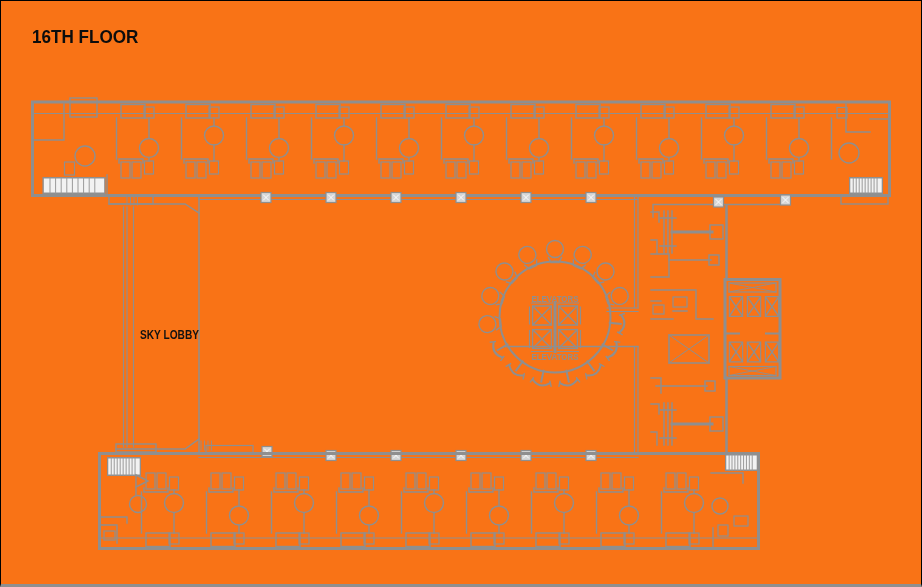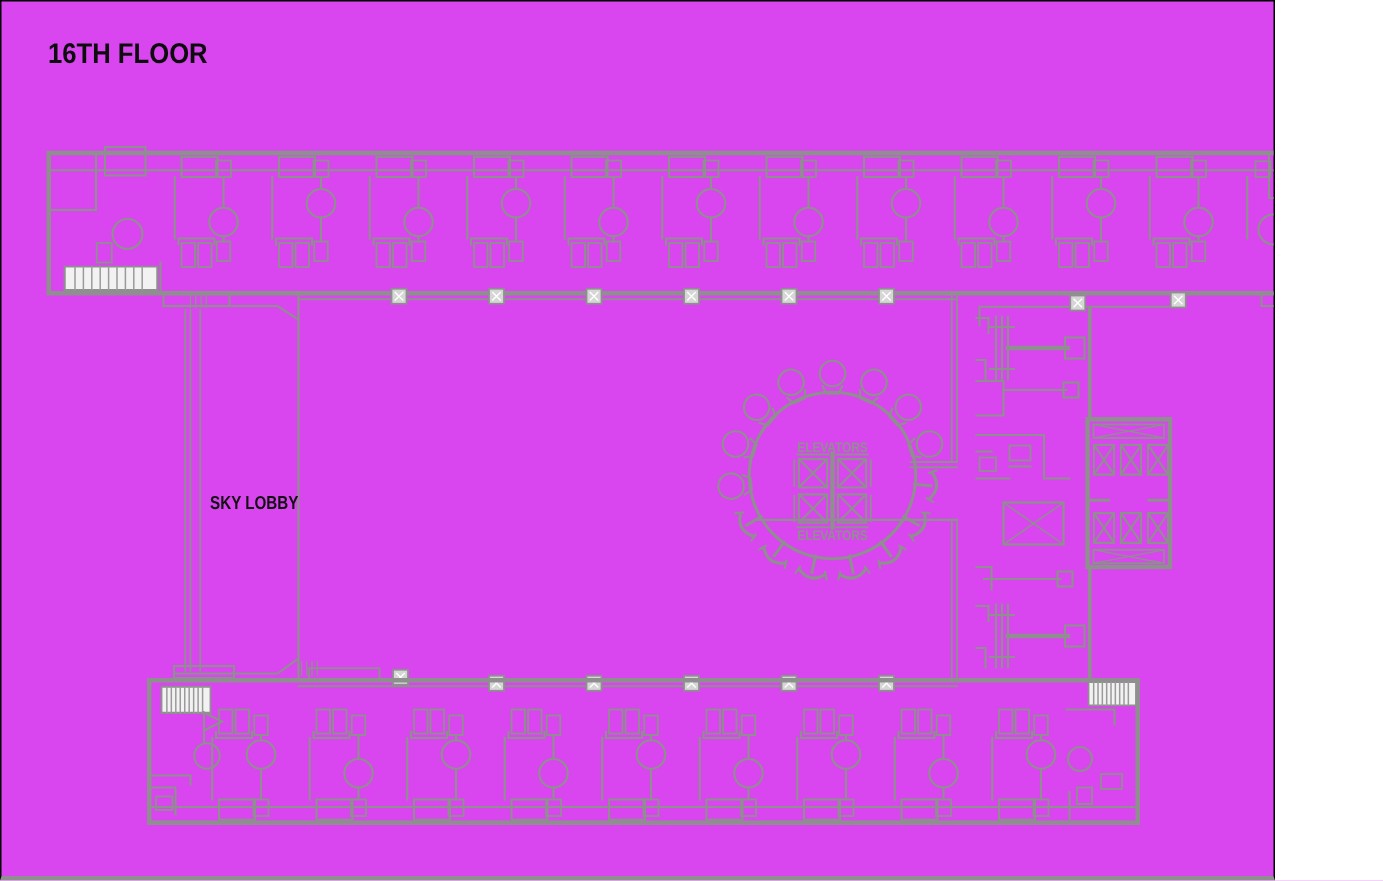--- a/index.html
+++ b/index.html
@@ -1,18 +1,18 @@
 <!DOCTYPE html>
 <html><head>
 <meta charset="utf-8">
 <style>
   html,body{margin:0;padding:0;background:#fff;}
   .frame{
-    position:relative;width:850px;height:587px;box-sizing:border-box;
-    background:#d946ef;border:1px solid #000;border-bottom:3px solid #8f8f8f;
+    position:relative;width:922px;height:587px;box-sizing:border-box;
+    background:#f97316;border:1px solid #000;border-bottom:3px solid #8f8f8f;
     overflow:hidden;font-family:"Liberation Sans",sans-serif;
   }
   .plan-title{
     position:absolute;left:31px;top:25px;margin:0;
     font-size:19px;font-weight:bold;color:#0d0d0d;letter-spacing:0px;
     transform:scaleX(.9);transform-origin:0 50%;
     font-family:"Liberation Sans",sans-serif;white-space:nowrap;
   }
   svg{position:absolute;left:0;top:0;}
   svg text{font-family:"Liberation Sans",sans-serif;font-weight:bold;}

